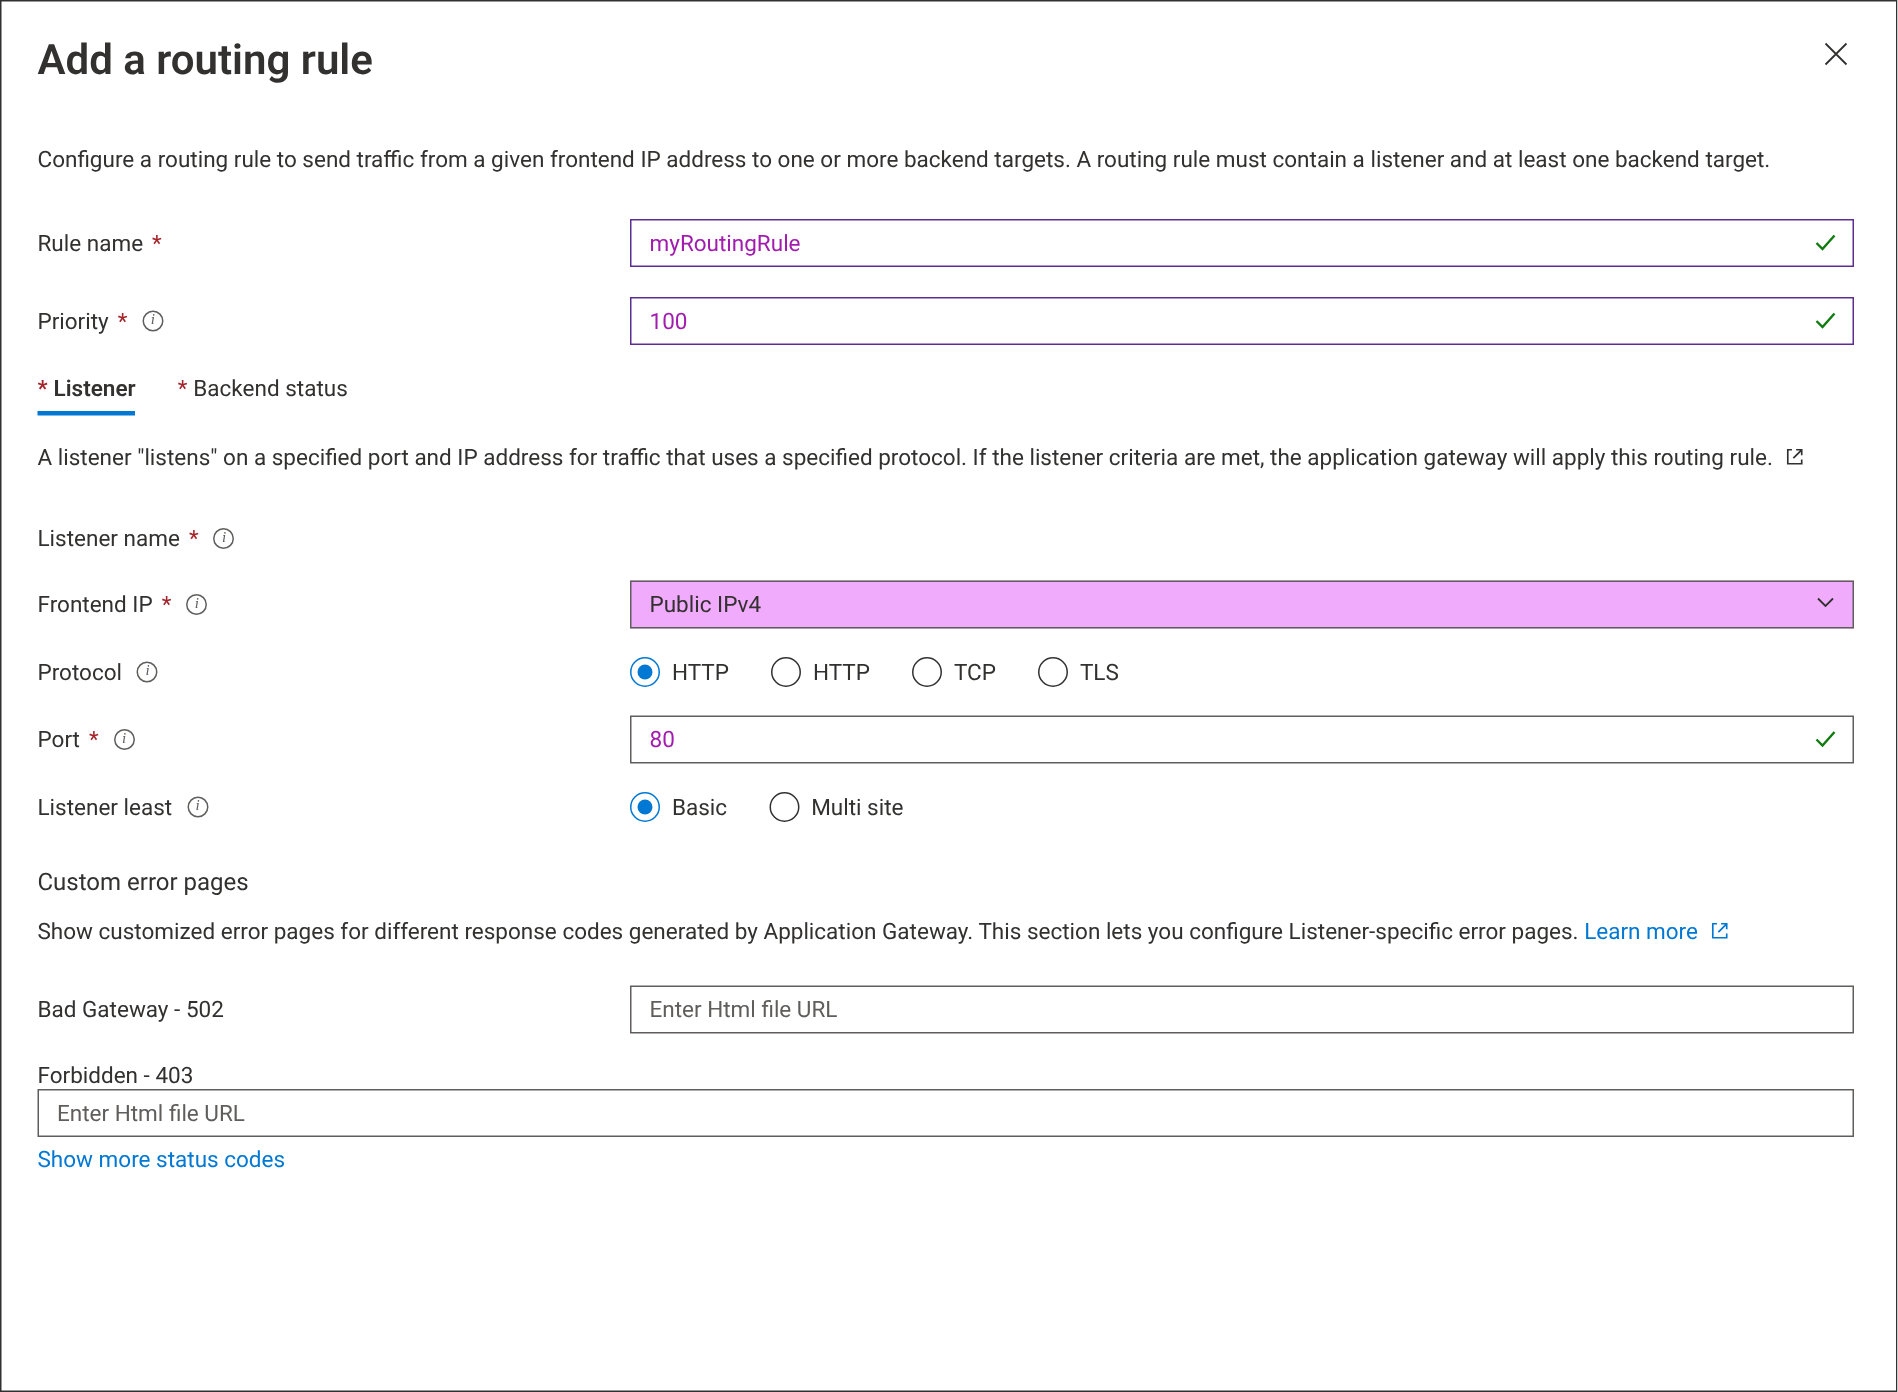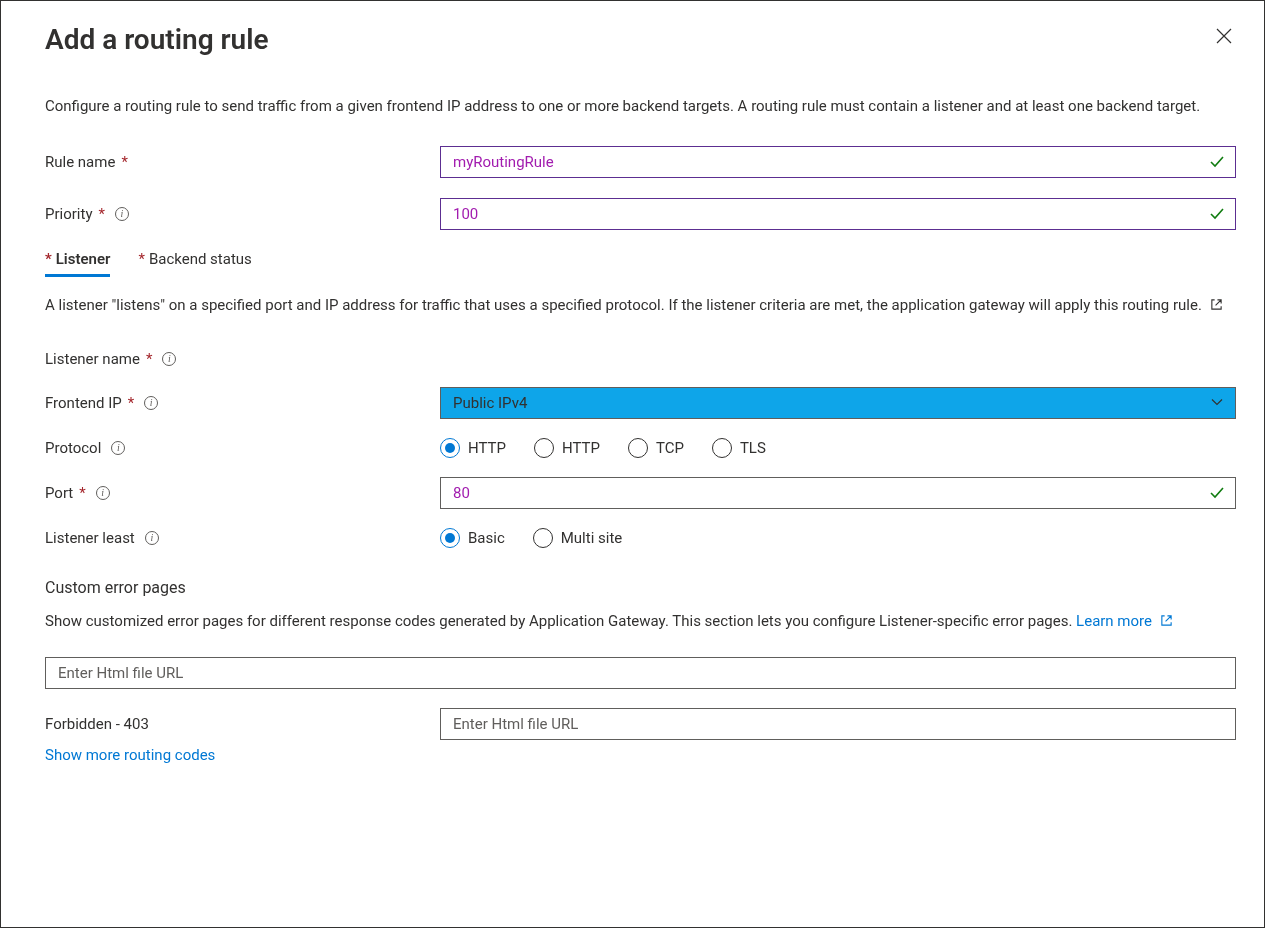--- a/index.html
+++ b/index.html
@@ -7,21 +7,21 @@
     margin: 0;
     font-family: "Segoe UI", -apple-system, BlinkMacSystemFont, Roboto, sans-serif;
     font-size: 14px;
     color: #323130;
     background: #fff;
   }
   .panel {
     width: 1265px;
     height: 928px;
     border: 1px solid #323130;
-    padding: 22px 28px 10px 44px;
+    padding: 22px 28px 10px 24px;
     position: relative;
   }
   .header {
     display: flex;
     justify-content: space-between;
     align-items: flex-start;
     margin-bottom: 40px;
   }
   .title {
     font-size: 28px;
@@ -97,21 +97,21 @@
     pointer-events: none;
   }
   .checkmark svg { display: block; }
   .select-input {
     width: 100%;
     height: 32px;
     padding: 4px 36px 4px 12px;
     font-size: 15px;
     color: #323130;
     border: 1px solid #605e5c;
-    background: #0ea5e9;
+    background: #f0abfc;
     outline: none;
     appearance: none;
     position: relative;
     cursor: pointer;
     display: flex;
     align-items: center;
   }
   .chevron {
     position: absolute;
     right: 12px;
@@ -368,27 +368,28 @@
       <span>Learn more</span>
       <span class="ext-link-icon">
         <svg width="13" height="13" viewBox="0 0 14 14">
             <path d="M5 2 H2 V12 H12 V9 M8 2 H12 V6 M12 2 L6 8" stroke="#0078d4" stroke-width="1.2" fill="none"></path>
           </svg>
       </span>
     </a>
   </div>
 
   <div class="form-row tight" style="margin-bottom:12px;">
+    <div class="label-col">Bad Gateway - 502</div>
     <div class="input-col">
       <input type="text" class="text-input" placeholder="Enter Html file URL" style="">
     </div>
   </div>
 
-  <div class="form-row tight" style="margin-bottom:6px;">
+  <div class="form-row tight" style="margin-bottom:6px;flex-direction:column;">
     <div class="label-col">Forbidden - 403</div>
     <div class="input-col">
       <input type="text" class="text-input" placeholder="Enter Html file URL" style="">
     </div>
   </div>
 
-  <div class="show-more">Show more routing codes</div>
+  <div class="show-more">Show more status codes</div>
 
 </div>
 
 </body></html>

